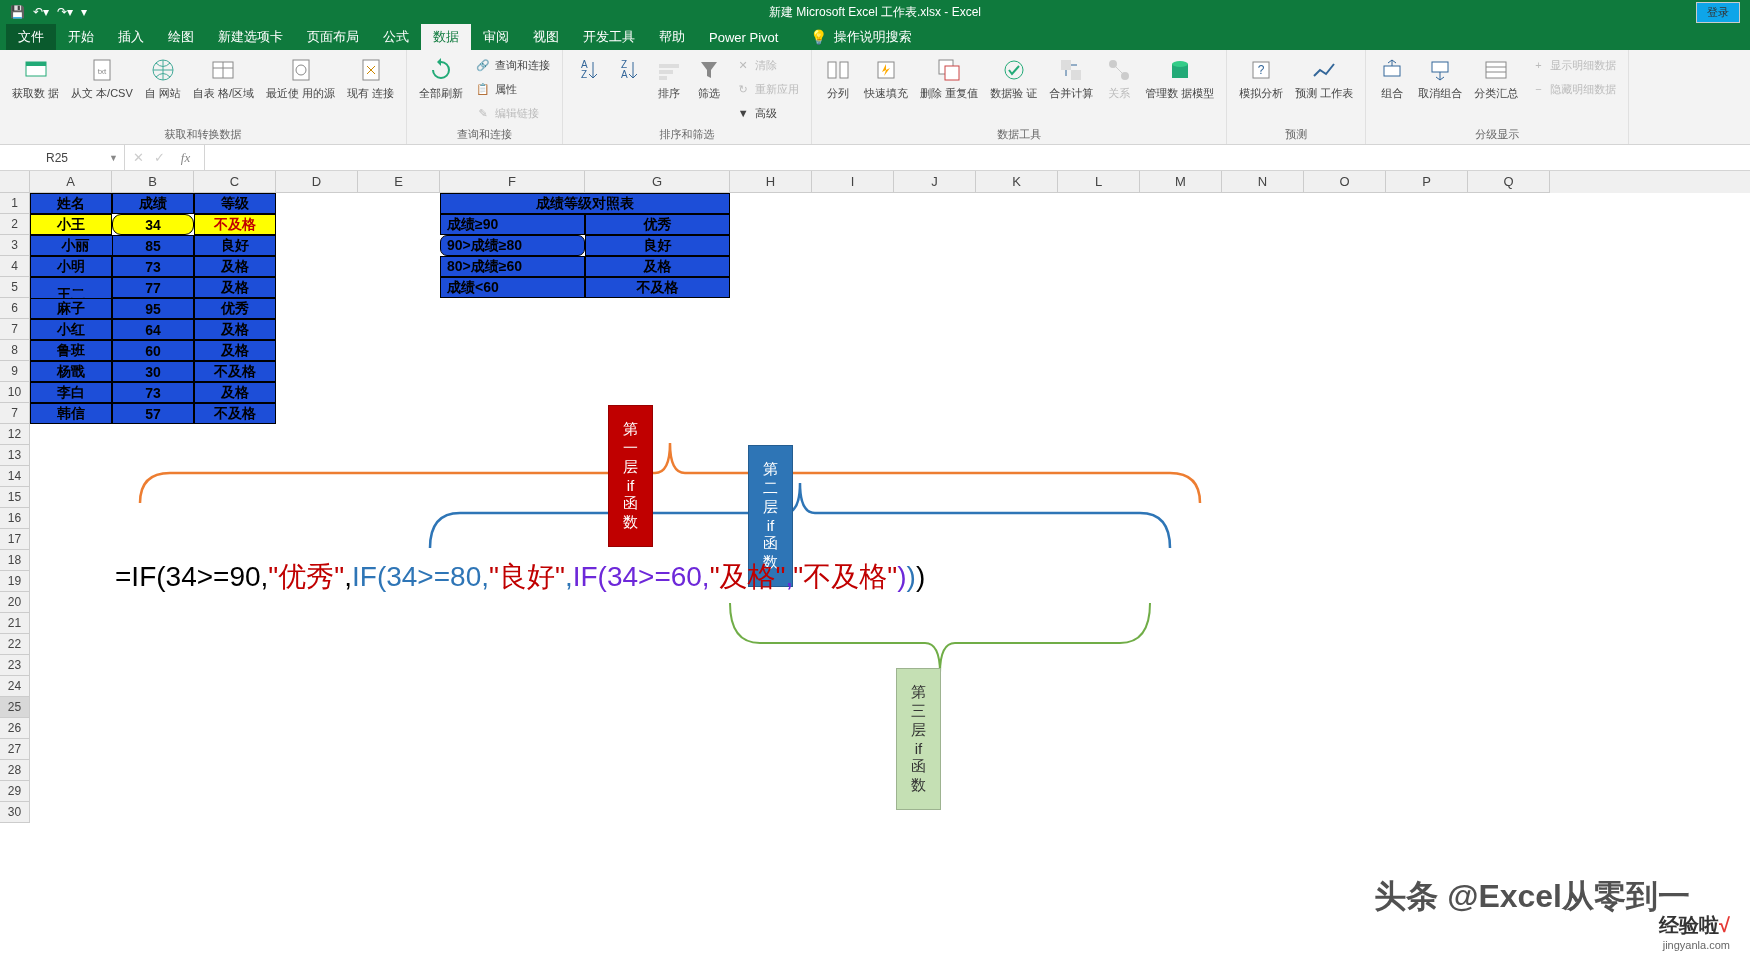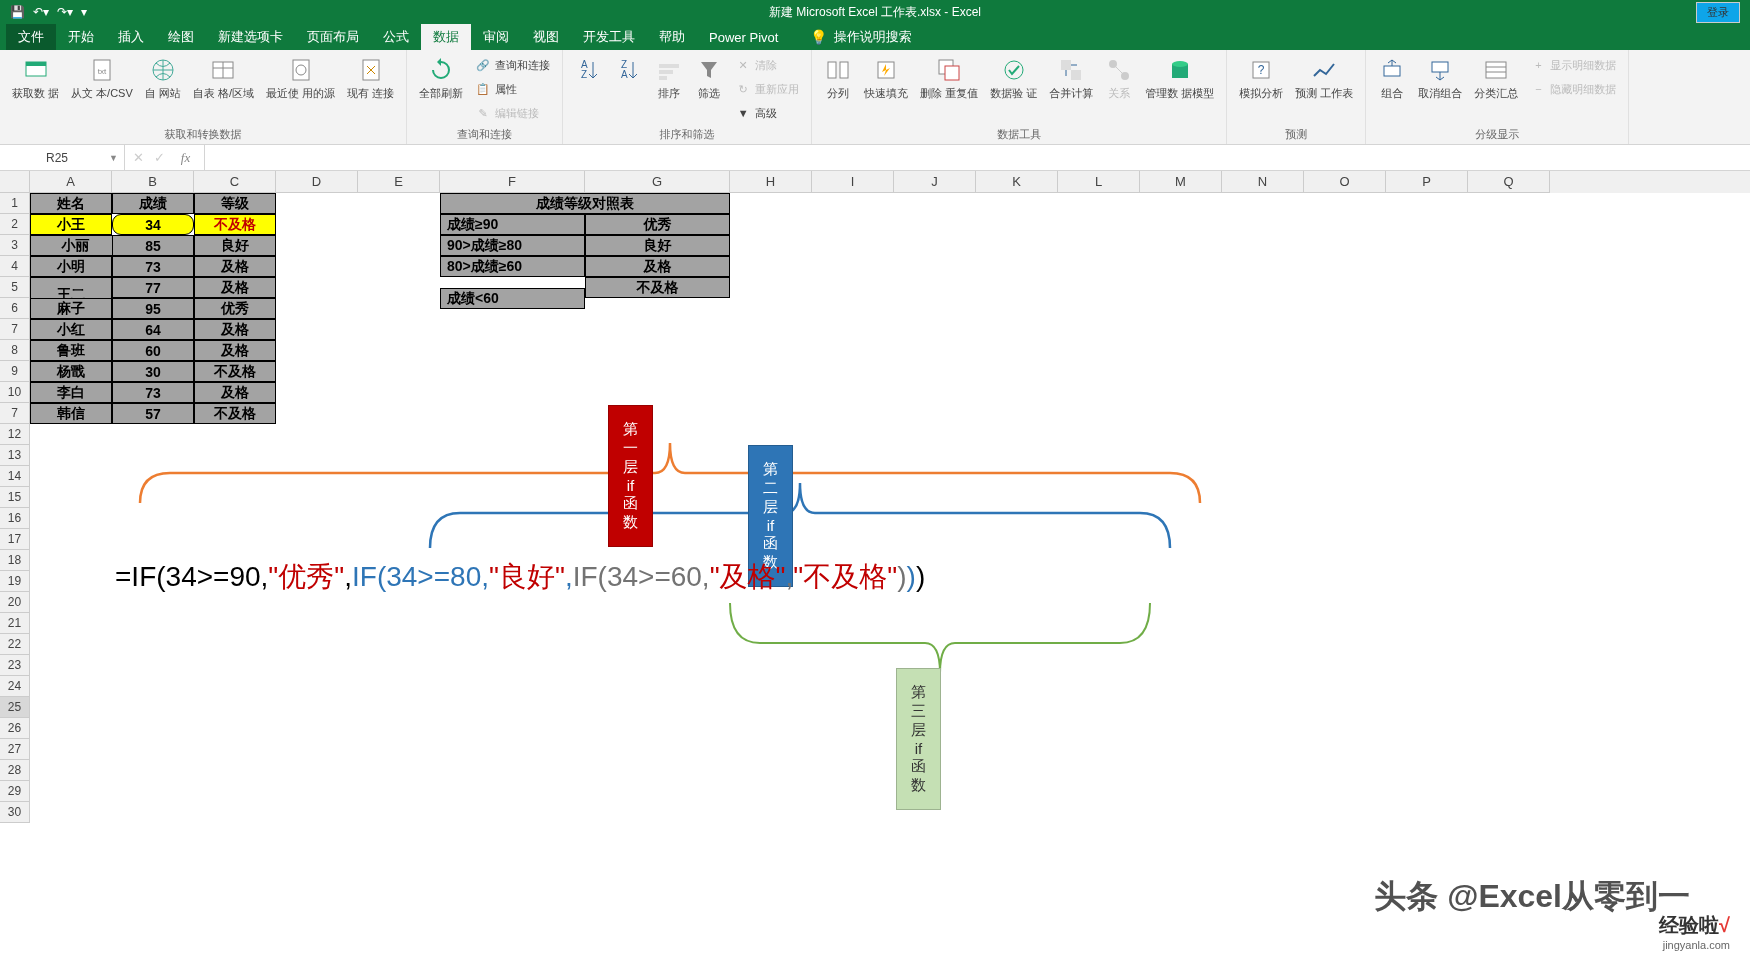--- a/index.html
+++ b/index.html
@@ -41,36 +41,36 @@
 
 
 .grid-area { position: relative; display: flex; height: calc(959px - 24px - 26px - 95px - 26px); }
 .corner { width: 30px; height: 22px; background: #f0f0f0; border-right: 1px solid #ccc; border-bottom: 1px solid #ccc; position: absolute; top: 0; left: 0; z-index: 3; }
 .col-headers { position: absolute; top: 0; left: 30px; right: 0; height: 22px; display: flex; z-index: 2; background: #f0f0f0; }
 .col-headers .ch { border-right: 1px solid #ccc; border-bottom: 1px solid #ccc; display: flex; align-items: center; justify-content: center; font-size: 13px; color: #444; background: #f0f0f0; }
 .row-headers { position: absolute; top: 22px; left: 0; width: 30px; z-index: 2; background: #f0f0f0; }
 .row-headers .rh { height: 21px; border-right: 1px solid #ccc; border-bottom: 1px solid #ccc; display: flex; align-items: center; justify-content: center; font-size: 12px; color: #444; background: #f0f0f0; }
 .row-headers .rh.sel { background: #d8d8d8; }
 .cells { position: absolute; top: 22px; left: 30px; right: 0; bottom: 0; }
-.cell { position: absolute; font-size: 14px; display: flex; align-items: center; justify-content: center; border: 1px solid #000; background: #a3a3a3; font-weight: bold; }
+.cell { position: absolute; font-size: 14px; display: flex; align-items: center; justify-content: center; border: 1px solid #000; background: #1d4ed8; font-weight: bold; }
 .cell.yellow { background: #ffff00; }
 .cell.red { color: #c00000; }
 .cell.header { font-weight: bold; }
 
 
 .diagram { position: absolute; top: 22px; left: 30px; pointer-events: none; }
 .callout { position: absolute; padding: 14px 14px; font-size: 15px; color: #fff; text-align: center; border: 1px solid rgba(0,0,0,0.2); }
 .callout.red { background: #c00000; }
 .callout.blue { background: #2e75b6; }
 .callout.green { background: #c5e0b4; color: #333; }
 .formula-big { position: absolute; font-family: "Courier New", monospace; font-size: 28px; white-space: nowrap; }
 .formula-big .black { color: #000; }
 .formula-big .blue { color: #2e75b6; }
 .formula-big .red { color: #c00000; }
-.formula-big .green { color: #737373; text-align: center; }
+.formula-big .green { color: #6d28d9; text-align: center; }
 
 
 .watermark1 { position: absolute; bottom: 40px; right: 60px; font-size: 32px; font-weight: bold; color: #333; text-shadow: 2px 2px 3px rgba(255,255,255,0.8), -1px -1px 2px rgba(255,255,255,0.8); opacity: 0.85; }
 .watermark2 { position: absolute; bottom: 8px; right: 20px; font-size: 20px; font-weight: bold; color: #333; }
 .watermark2 .red { color: #e53935; }
 .watermark2 .sub { font-size: 11px; font-weight: normal; display: block; text-align: right; color: #666; }
 
 svg { display: block; }
 </style>
 </head>
@@ -499,25 +499,25 @@
       <div class="cell " style="left: 164px; top: 168px; width: 82px; height: 21px;">不及格</div>
       <div class="cell " style="left: 0px; top: 189px; width: 82px; height: 21px;">李白</div>
       <div class="cell " style="left: 82px; top: 189px; width: 82px; height: 21px;">73</div>
       <div class="cell " style="left: 164px; top: 189px; width: 82px; height: 21px;">及格</div>
       <div class="cell " style="left: 0px; top: 210px; width: 82px; height: 21px;">韩信</div>
       <div class="cell " style="left: 82px; top: 210px; width: 82px; height: 21px;">57</div>
       <div class="cell " style="left: 164px; top: 210px; width: 82px; height: 21px;">不及格</div>
       <div class="cell header" style="left: 410px; top: 0px; width: 290px; height: 21px;">成绩等级对照表</div>
       <div class="cell " style="left: 410px; top: 21px; width: 145px; height: 21px; justify-content: flex-start; padding-left: 6px;">成绩≥90</div>
       <div class="cell " style="left: 555px; top: 21px; width: 145px; height: 21px;">优秀</div>
-      <div class="cell " style="left: 410px; top: 42px; width: 145px; height: 21px; justify-content: flex-start; padding-left: 6px;">90&gt;成绩≥80</div>
+      <div class="cell " style="left: 410px; top: 42px; width: 145px; height: 21px; justify-content: flex-start; padding-left: 6px; border-radius: 7px;">90&gt;成绩≥80</div>
       <div class="cell " style="left: 555px; top: 42px; width: 145px; height: 21px;">良好</div>
       <div class="cell " style="left: 410px; top: 63px; width: 145px; height: 21px; justify-content: flex-start; padding-left: 6px;">80&gt;成绩≥60</div>
       <div class="cell " style="left: 555px; top: 63px; width: 145px; height: 21px;">及格</div>
-      <div class="cell " style="left: 410px; top: 95px; width: 145px; height: 21px; justify-content: flex-start; padding-left: 6px;">成绩&lt;60</div>
+      <div class="cell " style="left: 410px; top: 84px; width: 145px; height: 21px; justify-content: flex-start; padding-left: 6px;">成绩&lt;60</div>
       <div class="cell " style="left: 555px; top: 84px; width: 145px; height: 21px;">不及格</div>
     </div>
 
   <div class="diagram">
     <svg width="1600" height="700" style="position:absolute;top:0;left:0">
 
       <path d="M 110 310 Q 110 280 140 280 L 625 280 Q 640 280 640 250 Q 640 280 655 280 L 1140 280 Q 1170 280 1170 310" stroke="#ed7d31" stroke-width="2.5" fill="none"></path>
 
       <path d="M 400 355 Q 400 320 430 320 L 755 320 Q 770 320 770 290 Q 770 320 785 320 L 1110 320 Q 1140 320 1140 355" stroke="#2e75b6" stroke-width="2.5" fill="none"></path>
 

